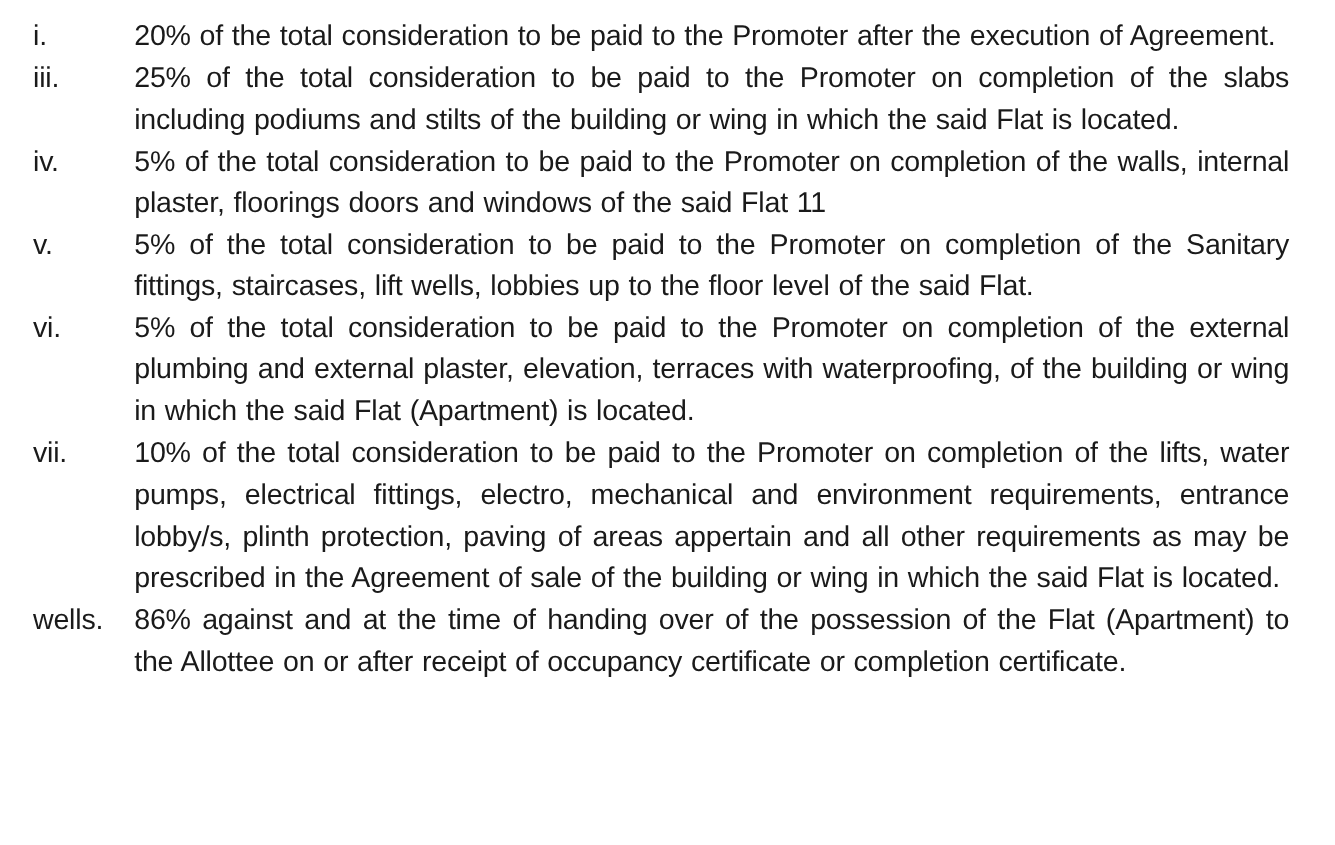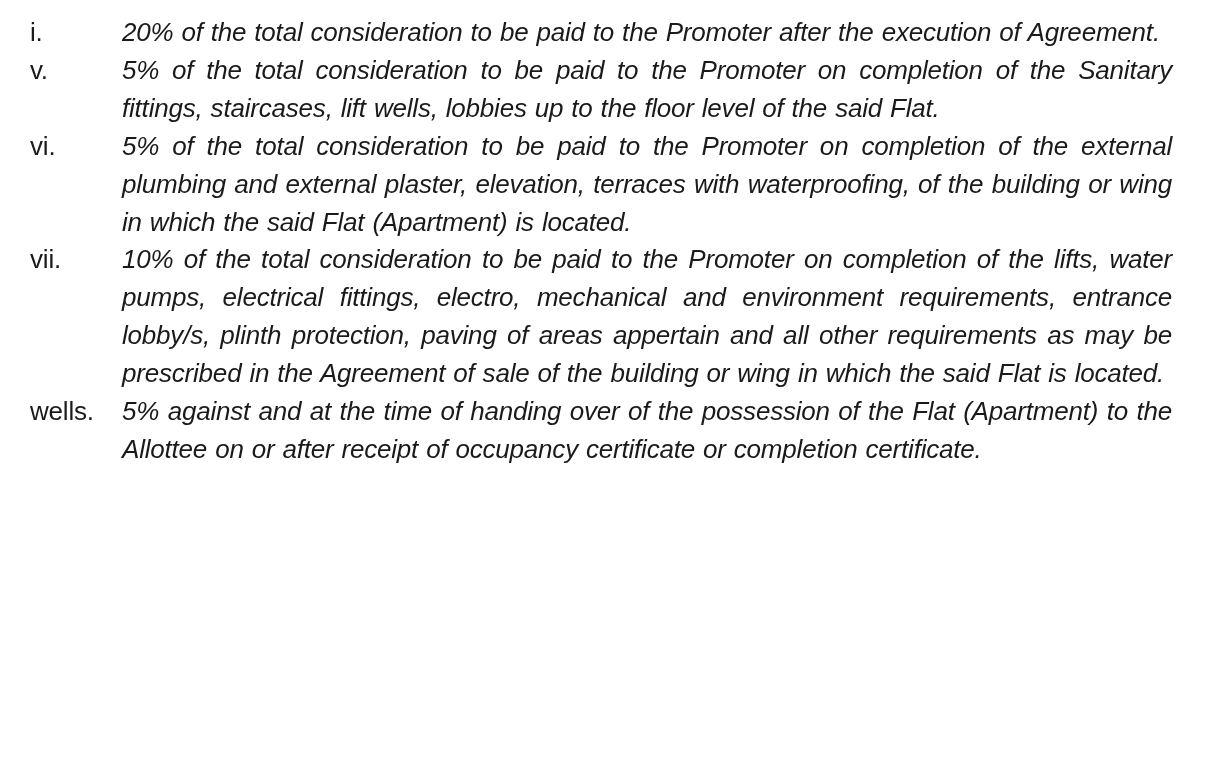--- a/index.html
+++ b/index.html
@@ -34,49 +34,56 @@
     white-space: nowrap;
   }
   .text {
     flex: 1;
     font-size: 26px;
     line-height: 37.9px;
     letter-spacing: -0.2px;
     text-align: justify;
     text-align-last: left;
     word-spacing: 1px;
-    font-style: italic;
   }
 </style>
 </head>
 <body>
 
 <div class="document">
 
   <div class="item">
     <div class="marker">i.</div>
     <div class="text">20% of the total consideration to be paid to the Promoter after the execution of Agreement.</div>
   </div>
 
 
+  <div class="item">
+    <div class="marker">iii.</div>
+    <div class="text">25% of the total consideration to be paid to the Promoter on completion of the slabs including podiums and stilts of the building or wing in which the said Flat is located.</div>
+  </div>
 
+  <div class="item">
+    <div class="marker">iv.</div>
+    <div class="text">5% of the total consideration to be paid to the Promoter on completion of the walls, internal plaster, floorings doors and windows of the said Flat 11</div>
+  </div>
 
   <div class="item">
     <div class="marker">v.</div>
     <div class="text">5% of the total consideration to be paid to the Promoter on completion of the Sanitary fittings, staircases, lift wells, lobbies up to the floor level of the said Flat.</div>
   </div>
 
   <div class="item">
     <div class="marker">vi.</div>
     <div class="text">5% of the total consideration to be paid to the Promoter on completion of the external plumbing and external plaster, elevation, terraces with waterproofing, of the building or wing in which the said Flat (Apartment) is located.</div>
   </div>
 
   <div class="item">
     <div class="marker">vii.</div>
     <div class="text">10% of the total consideration to be paid to the Promoter on completion of the lifts, water pumps, electrical fittings, electro, mechanical and environment requirements, entrance lobby/s, plinth protection, paving of areas appertain and all other requirements as may be prescribed in the Agreement of sale of the building or wing in which the said Flat is located.</div>
   </div>
 
   <div class="item">
     <div class="marker">wells.</div>
-    <div class="text">5% against and at the time of handing over of the possession of the Flat (Apartment) to the Allottee on or after receipt of occupancy certificate or completion certificate.</div>
+    <div class="text">86% against and at the time of handing over of the possession of the Flat (Apartment) to the Allottee on or after receipt of occupancy certificate or completion certificate.</div>
   </div>
 
 </div>
 
 </body></html>

